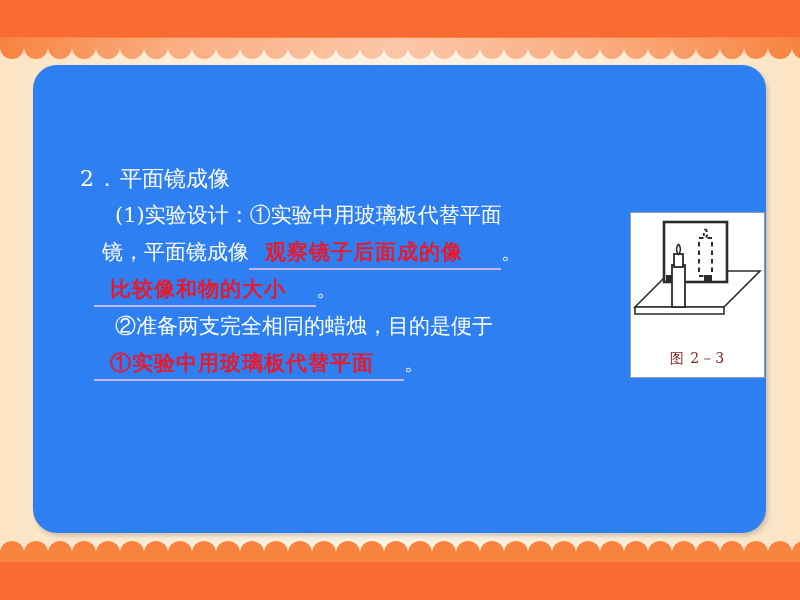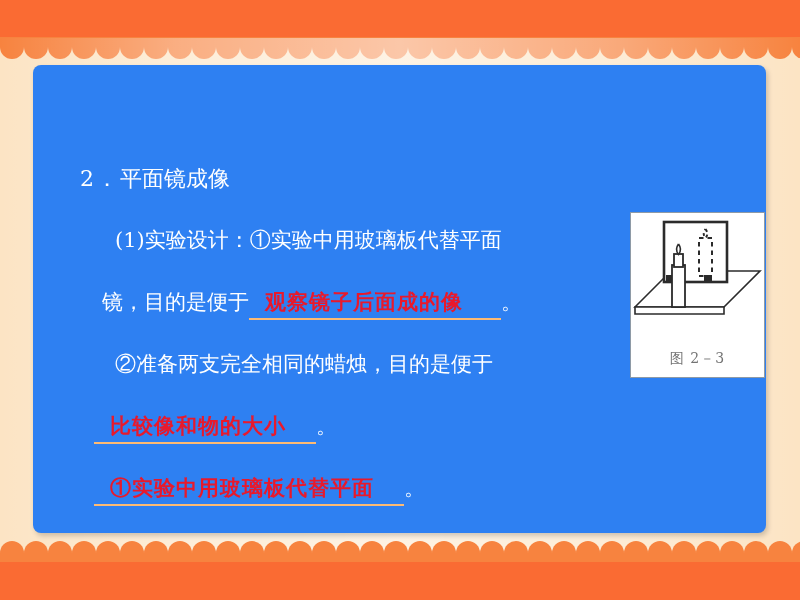--- a/index.html
+++ b/index.html
@@ -70,21 +70,21 @@
   }
 
   
   #panel {
     position: absolute;
     left: 33px;
     top: 65px;
     width: 733px;
     height: 468px;
     background: #2e80f2;
-    border-radius: 8px;
+    border-radius: 24px;
     box-shadow: 2px 3px 5px rgba(0,0,0,0.18);
     overflow: hidden;
   }
 
   #textblock {
     position: absolute;
     left: 25px;
     top: 95px;
     width: 570px;
     color: #ffffff;
@@ -96,30 +96,29 @@
 
   .heading {
     font-size: 22px;
     padding-left: 22px;
   }
   .heading .num { letter-spacing: 2px; }
 
   .body-line {
     padding-left: 44px;
     white-space: nowrap;
-    margin-top: 25px;
   }
   .indent-0 { padding-left: 44px; }
   .indent-1 { padding-left: 57px; }
   .indent-2 { padding-left: 36px; }
 
   .blank {
     color: #e8192c;
     font-weight: bold;
-    border-bottom: 2px solid #fdba74;
+    border-bottom: 2px solid #c4b5fd;
     padding: 0 6px 1px 16px;
     letter-spacing: 1px;
     display: inline-block;
     line-height: 30px;
   }
   .blank.wide  { padding-right: 38px; }
   .blank.wide2 { padding-right: 30px; }
 
   
   #figure {
@@ -132,21 +131,21 @@
     border: 1px solid #8e9aa6;
   }
   #figcaption {
     position: absolute;
     left: 0;
     bottom: 9px;
     width: 133px;
     text-align: center;
     font-family: "DejaVu Serif", serif;
     font-size: 14px;
-    color: #737373;
+    color: #7f1d1d;
     letter-spacing: 1px;
   }
 </style>
 </head>
 <body>
 
 <div id="slide">
 
   <div class="band band-top"></div>
   <div class="scallops scallops-top">
@@ -232,29 +231,29 @@
 
       <div class="heading">
         <span class="num">2．</span><span>平面镜成像</span>
       </div>
 
       <div class="body-line indent-1">
         <span>(1)实验设计：①实验中用玻璃板代替平面</span>
       </div>
 
       <div class="body-line indent-0">
-        <span>镜，目的是便于</span><span class="blank wide">观察镜子后面成的像</span><span>。</span>
+        <span>镜，平面镜成像</span><span class="blank wide">观察镜子后面成的像</span><span>。</span>
+      </div>
+
+      <div class="body-line indent-2">
+        <span class="blank wide2">比较像和物的大小</span><span>。</span>
       </div>
 
       <div class="body-line indent-1">
         <span>②准备两支完全相同的蜡烛，目的是便于</span>
-      </div>
-
-      <div class="body-line indent-2">
-        <span class="blank wide2">比较像和物的大小</span><span>。</span>
       </div>
 
 
       <div class="body-line indent-2">
         <span class="blank wide2">①实验中用玻璃板代替平面</span><span>。</span>
       </div>
 
     </div>
 
     <div id="figure">

